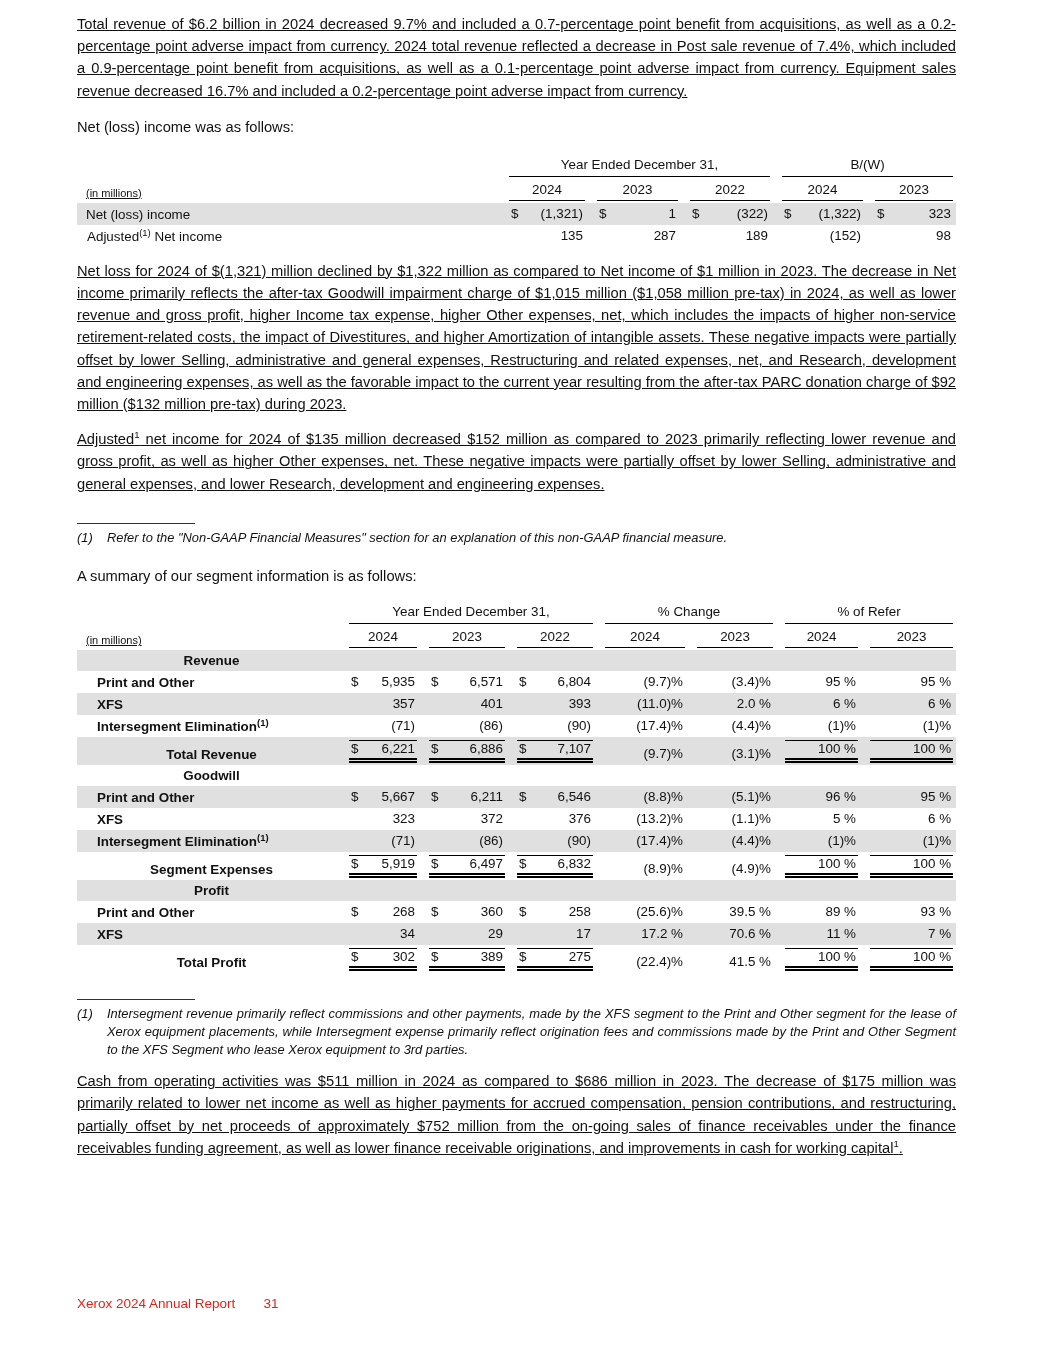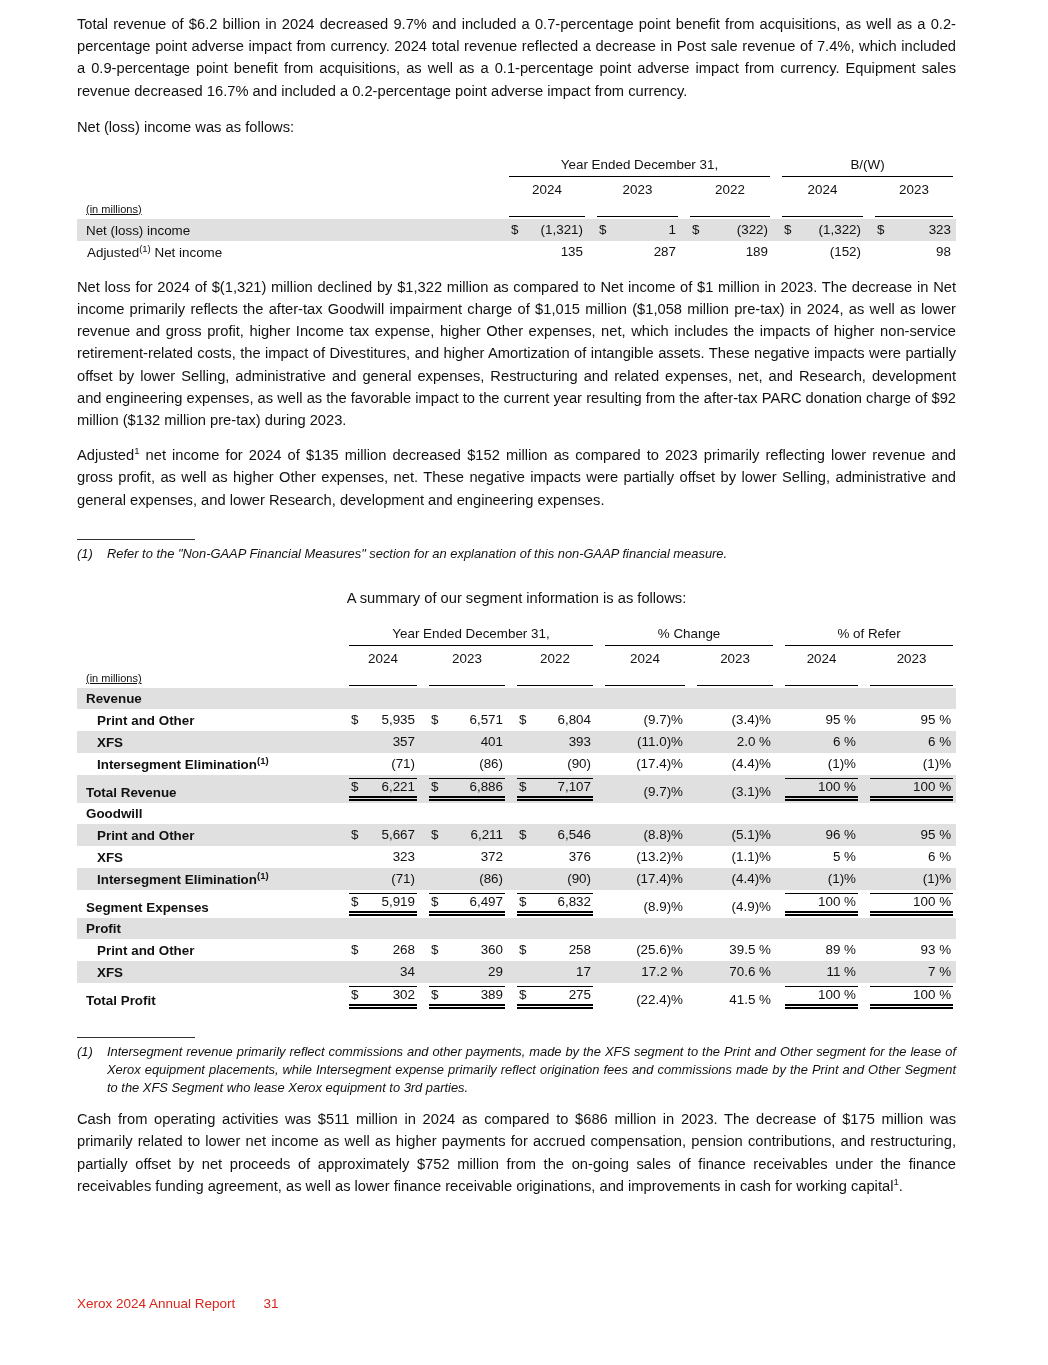--- a/index.html
+++ b/index.html
@@ -2,33 +2,33 @@
 <html><head>
 <meta charset="utf-8">
 <style>
   html,body { margin:0; padding:0; background:#ffffff; }
   body { font-family:"Liberation Sans", sans-serif; color:#111111; }
   .page { position:relative; width:1048px; height:1365px; background:#ffffff; overflow:hidden; }
   .content { position:absolute; left:77px; top:0; width:879px; }
 
   h1.heading { margin:56px 0 0 0; font-size:18px; font-weight:bold; color:#d8261c; }
 
-  p.body { margin:13px 0 0 0; font-size:14.7px; line-height:22.2px; text-align:justify; }
+  p.body { margin:13px 0 0 0; font-size:14.7px; line-height:22.2px; text-align:justify;text-decoration:underline; }
   p.intro { margin:14px 0 0 0; font-size:14.7px; line-height:22px; text-align:left; }
   sup.s { font-size:9.5px; vertical-align:super; line-height:0; }
 
   table.fin { border-collapse:collapse; width:879px; font-size:13.4px; table-layout:fixed; }
   table.fin td { vertical-align:bottom; padding:3px 3px 2px 9px; line-height:16px; }
   td.lc { padding:3px 0 2px 5px; text-align:left; white-space:nowrap; overflow:hidden; }
   td.lc.ind { padding-left:20px;font-weight:bold; }
   td.lc.ind-sm { padding-left:10px; }
-  td.lc.b { font-weight:bold; }
+  td.lc.b { font-weight:bold;text-align:center; }
   tr.band { background:#e0e0e0; }
   .gh { text-align:center; border-bottom:1.5px solid #000; padding-bottom:3px; }
-  .yh { text-align:center; border-bottom:1.5px solid #000; padding-bottom:18px; }
+  .yh { text-align:center; border-bottom:1.5px solid #000; padding-bottom:2px; }
   .u  { text-decoration:underline; font-size:11px; }
   .cw { display:flex; justify-content:space-between; align-items:baseline; padding:0 2px 1px 2px; }
   .cw .num { text-align:right; }
   .cw.tb { border-top:1px solid #000; border-bottom:5px double #000; }
   .t1 { margin-top:16px; }
   .t2 { margin-top:14px; }
 
   .fn-rule { width:118px; border-top:1.3px solid #333; height:0; margin:28px 0 0 0; }
   .footnote { display:flex; margin:5px 0 0 0; font-style:italic; font-size:12.9px; line-height:17.6px; }
   .footnote .mk { width:30px; flex:0 0 30px; }
@@ -157,21 +157,21 @@
   <p class="body">Net loss for 2024 of $(1,321) million declined by $1,322 million as compared to Net income of $1 million in 2023. The decrease in Net income primarily reflects the after-tax Goodwill impairment charge of $1,015 million ($1,058 million pre-tax) in 2024, as well as lower revenue and gross profit, higher Income tax expense, higher Other expenses, net, which includes the impacts of higher non-service retirement-related costs, the impact of Divestitures, and higher Amortization of intangible assets. These negative impacts were partially offset by lower Selling, administrative and general expenses, Restructuring and related expenses, net, and Research, development and engineering expenses, as well as the favorable impact to the current year resulting from the after-tax PARC donation charge of $92 million ($132 million pre-tax) during 2023.</p>
 
   <p class="body"><span>Adjusted</span><sup class="s">1</sup><span> net income for 2024 of $135 million decreased $152 million as compared to 2023 primarily reflecting lower revenue and gross profit, as well as higher Other expenses, net. These negative impacts were partially offset by lower Selling, administrative and general expenses, and lower Research, development and engineering expenses.</span></p>
 
   <div class="fn-rule"></div>
   <div class="footnote">
     <span class="mk">(1)</span>
     <span class="tx">Refer to the "Non-GAAP Financial Measures" section for an explanation of this non-GAAP financial measure.</span>
   </div>
 
-  <p class="intro" style="margin-top:25px;text-align:center;">A summary of our segment information is as follows:</p>
+  <p class="intro" style="margin-top:19px;">A summary of our segment information is as follows:</p>
 
   <table class="fin t2">
     <colgroup>
           <col style="width:263px">
           <col style="width:80px">
           <col style="width:88px">
           <col style="width:88px">
           <col style="width:92px">
           <col style="width:88px">
           <col style="width:85px">

